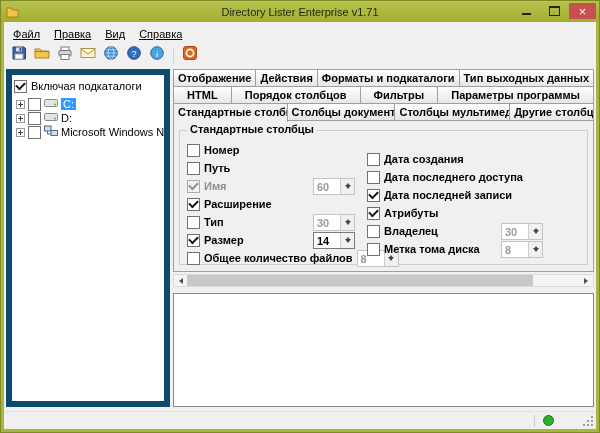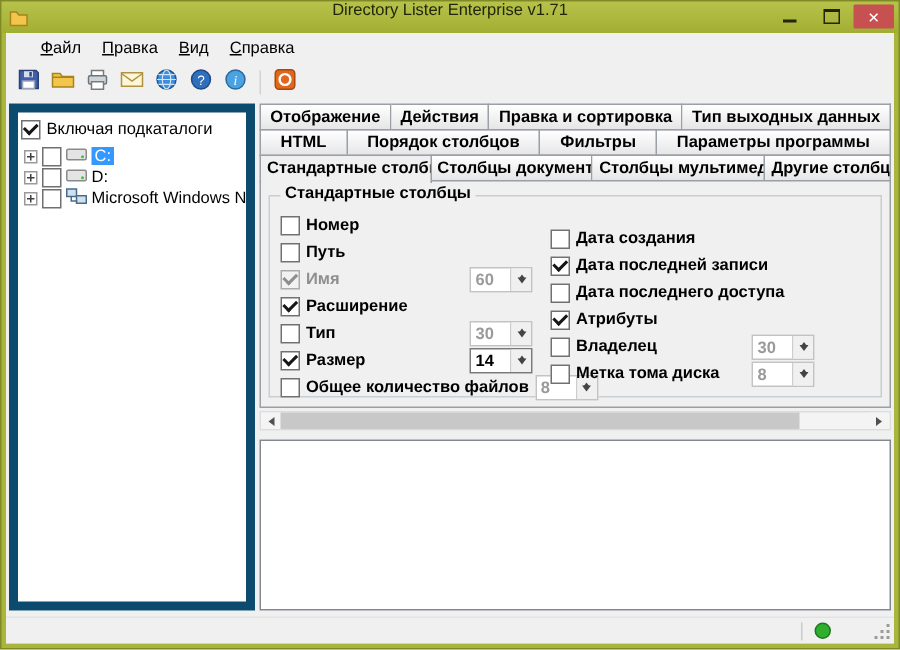--- a/index.html
+++ b/index.html
@@ -2,33 +2,33 @@
 <html><head>
 <meta charset="utf-8">
 <style>
   html,body{margin:0;padding:0;background:#d8d8d8;}
   body{font-family:"Liberation Sans", sans-serif;font-size:11px;color:#000;}
   *{box-sizing:border-box;}
 
   .window{width:600px;height:433px;background:#a9b53c;border:1px solid #7f8a26;display:flex;flex-direction:column;overflow:hidden;}
 
   
-  .titlebar{height:21px;position:relative;display:flex;justify-content:center;color:#22270c;background:linear-gradient(#b7c24b,#a2ae32);flex:none;}
+  .titlebar{height:21px;position:relative;display:flex;align-items:center;justify-content:center;color:#22270c;background:linear-gradient(#b7c24b,#a2ae32);flex:none;}
   .app-icon{position:absolute;left:5px;top:4px;width:13px;height:13px;}
   .title-text{font-size:11px;}
   .winbtns{position:absolute;right:3px;top:2px;display:flex;gap:1px;}
   .winbtn{width:27px;height:16px;display:flex;align-items:center;justify-content:center;}
   .winbtn-min::after{content:"";width:9px;height:2px;background:#22270c;margin-top:6px;}
   .winbtn-max::after{content:"";width:9px;height:7px;border:1px solid #22270c;border-top-width:2px;}
   .winbtn-close{background:#c75050;color:#fff;font-size:13px;line-height:13px;border-radius:1px;}
 
   
   .app-body{flex:1;margin:0 3px 3px;background:#f0f0f0;display:flex;flex-direction:column;overflow:hidden;min-height:0;}
 
-  .menubar{height:20px;display:flex;align-items:center;padding-left:16px;flex:none;}
+  .menubar{height:20px;display:flex;align-items:flex-end;padding-left:2px;flex:none;text-decoration:underline;}
   .menu-item{display:inline-block;padding:2px 7px;}
   .menu-item::first-letter{text-decoration:underline;}
 
   .toolbar{height:25px;display:flex;align-items:center;padding:0 4px;gap:1px;flex:none;}
   .tbtn{width:22px;height:21px;display:flex;align-items:center;justify-content:center;border:1px solid transparent;background:transparent;padding:0;}
   .tb-sep{width:1px;height:16px;background:#d2d2d2;margin:0 4px;}
 
   .main{flex:1;display:flex;padding:2px 2px 2px;gap:3px;min-height:0;}
 
   
@@ -44,21 +44,21 @@
 
   
   .cb{width:13px;height:13px;border:1px solid #707070;background:#fff;display:inline-flex;align-items:center;justify-content:center;flex:none;}
   .cb[data-checked="true"]::after{content:"";width:7px;height:4px;border-left:2px solid #161616;border-bottom:2px solid #161616;transform:rotate(-45deg);margin-top:-2px;}
   .cb[data-disabled="true"]{border-color:#ababab;background:#f2f2f2;}
   .cb[data-disabled="true"]::after{border-color:#8e8e8e;}
 
   
   .right-panel{flex:1;display:flex;flex-direction:column;min-width:0;font-weight:bold;}
   .tabs-row{display:flex;flex:none;}
-  .tabs-row + .tabs-row{margin-top:-1px;justify-content:flex-end;}
+  .tabs-row + .tabs-row{margin-top:-1px;}
   .tab{flex:1 1 auto;height:18px;line-height:17px;text-align:center;background:linear-gradient(#ffffff,#e6e6e6);border:1px solid #9aa0a6;border-left:none;white-space:nowrap;overflow:hidden;padding:0 4px;}
   .tab:first-child{border-left:1px solid #9aa0a6;}
   .tab.active{background:#f0f0f0;position:relative;z-index:3;height:19px;margin-bottom:-1px;border-bottom:none;}
 
   .tab-pane{height:152px;border:1px solid #9aa0a6;background:#f0f0f0;margin-top:-1px;position:relative;z-index:1;flex:none;}
   .groupbox{position:absolute;left:5px;right:5px;top:9px;bottom:6px;border:1px solid #c8cfd4;}
   .groupbox-title{position:absolute;top:-8px;left:7px;background:#f0f0f0;padding:0 3px;}
   .cols{display:flex;padding:10px 4px 0 7px;align-items:center;}
   .col-left{width:180px;flex:none;}
   .col-right{flex:1;min-width:0;}
@@ -239,21 +239,21 @@
             <span class="tree-label">Microsoft Windows Network</span>
           </div>
         </div>
       </div>
 
       <div class="right-panel">
 
         <div class="tabs-row">
           <div class="tab">Отображение</div>
           <div class="tab">Действия</div>
-          <div class="tab">Правка и сортировка</div>
+          <div class="tab">Форматы и подкаталоги</div>
           <div class="tab">Тип выходных данных</div>
         </div>
         <div class="tabs-row">
           <div class="tab">HTML</div>
           <div class="tab">Порядок столбцов</div>
           <div class="tab">Фильтры</div>
           <div class="tab">Параметры программы</div>
         </div>
         <div class="tabs-row">
           <div class="tab active">Стандартные столбцы</div>
@@ -325,26 +325,26 @@
                   </span>
                 </div>
               </div>
 
               <div class="col col-right">
                 <div class="row">
                   <span class="cb" data-checked="false"></span>
                   <span class="opt-label">Дата создания</span>
                 </div>
                 <div class="row">
+                  <span class="cb" data-checked="false"></span>
+                  <span class="opt-label">Дата последнего доступа</span>
+                </div>
+                <div class="row">
                   <span class="cb" data-checked="true"></span>
                   <span class="opt-label">Дата последней записи</span>
-                </div>
-                <div class="row">
-                  <span class="cb" data-checked="false"></span>
-                  <span class="opt-label">Дата последнего доступа</span>
                 </div>
                 <div class="row">
                   <span class="cb" data-checked="true"></span>
                   <span class="opt-label">Атрибуты</span>
                 </div>
                 <div class="row">
                   <span class="cb" data-checked="false"></span>
                   <span class="opt-label">Владелец</span>
                   <span class="spin" data-disabled="true">
                     <span class="spin-val">30</span>

